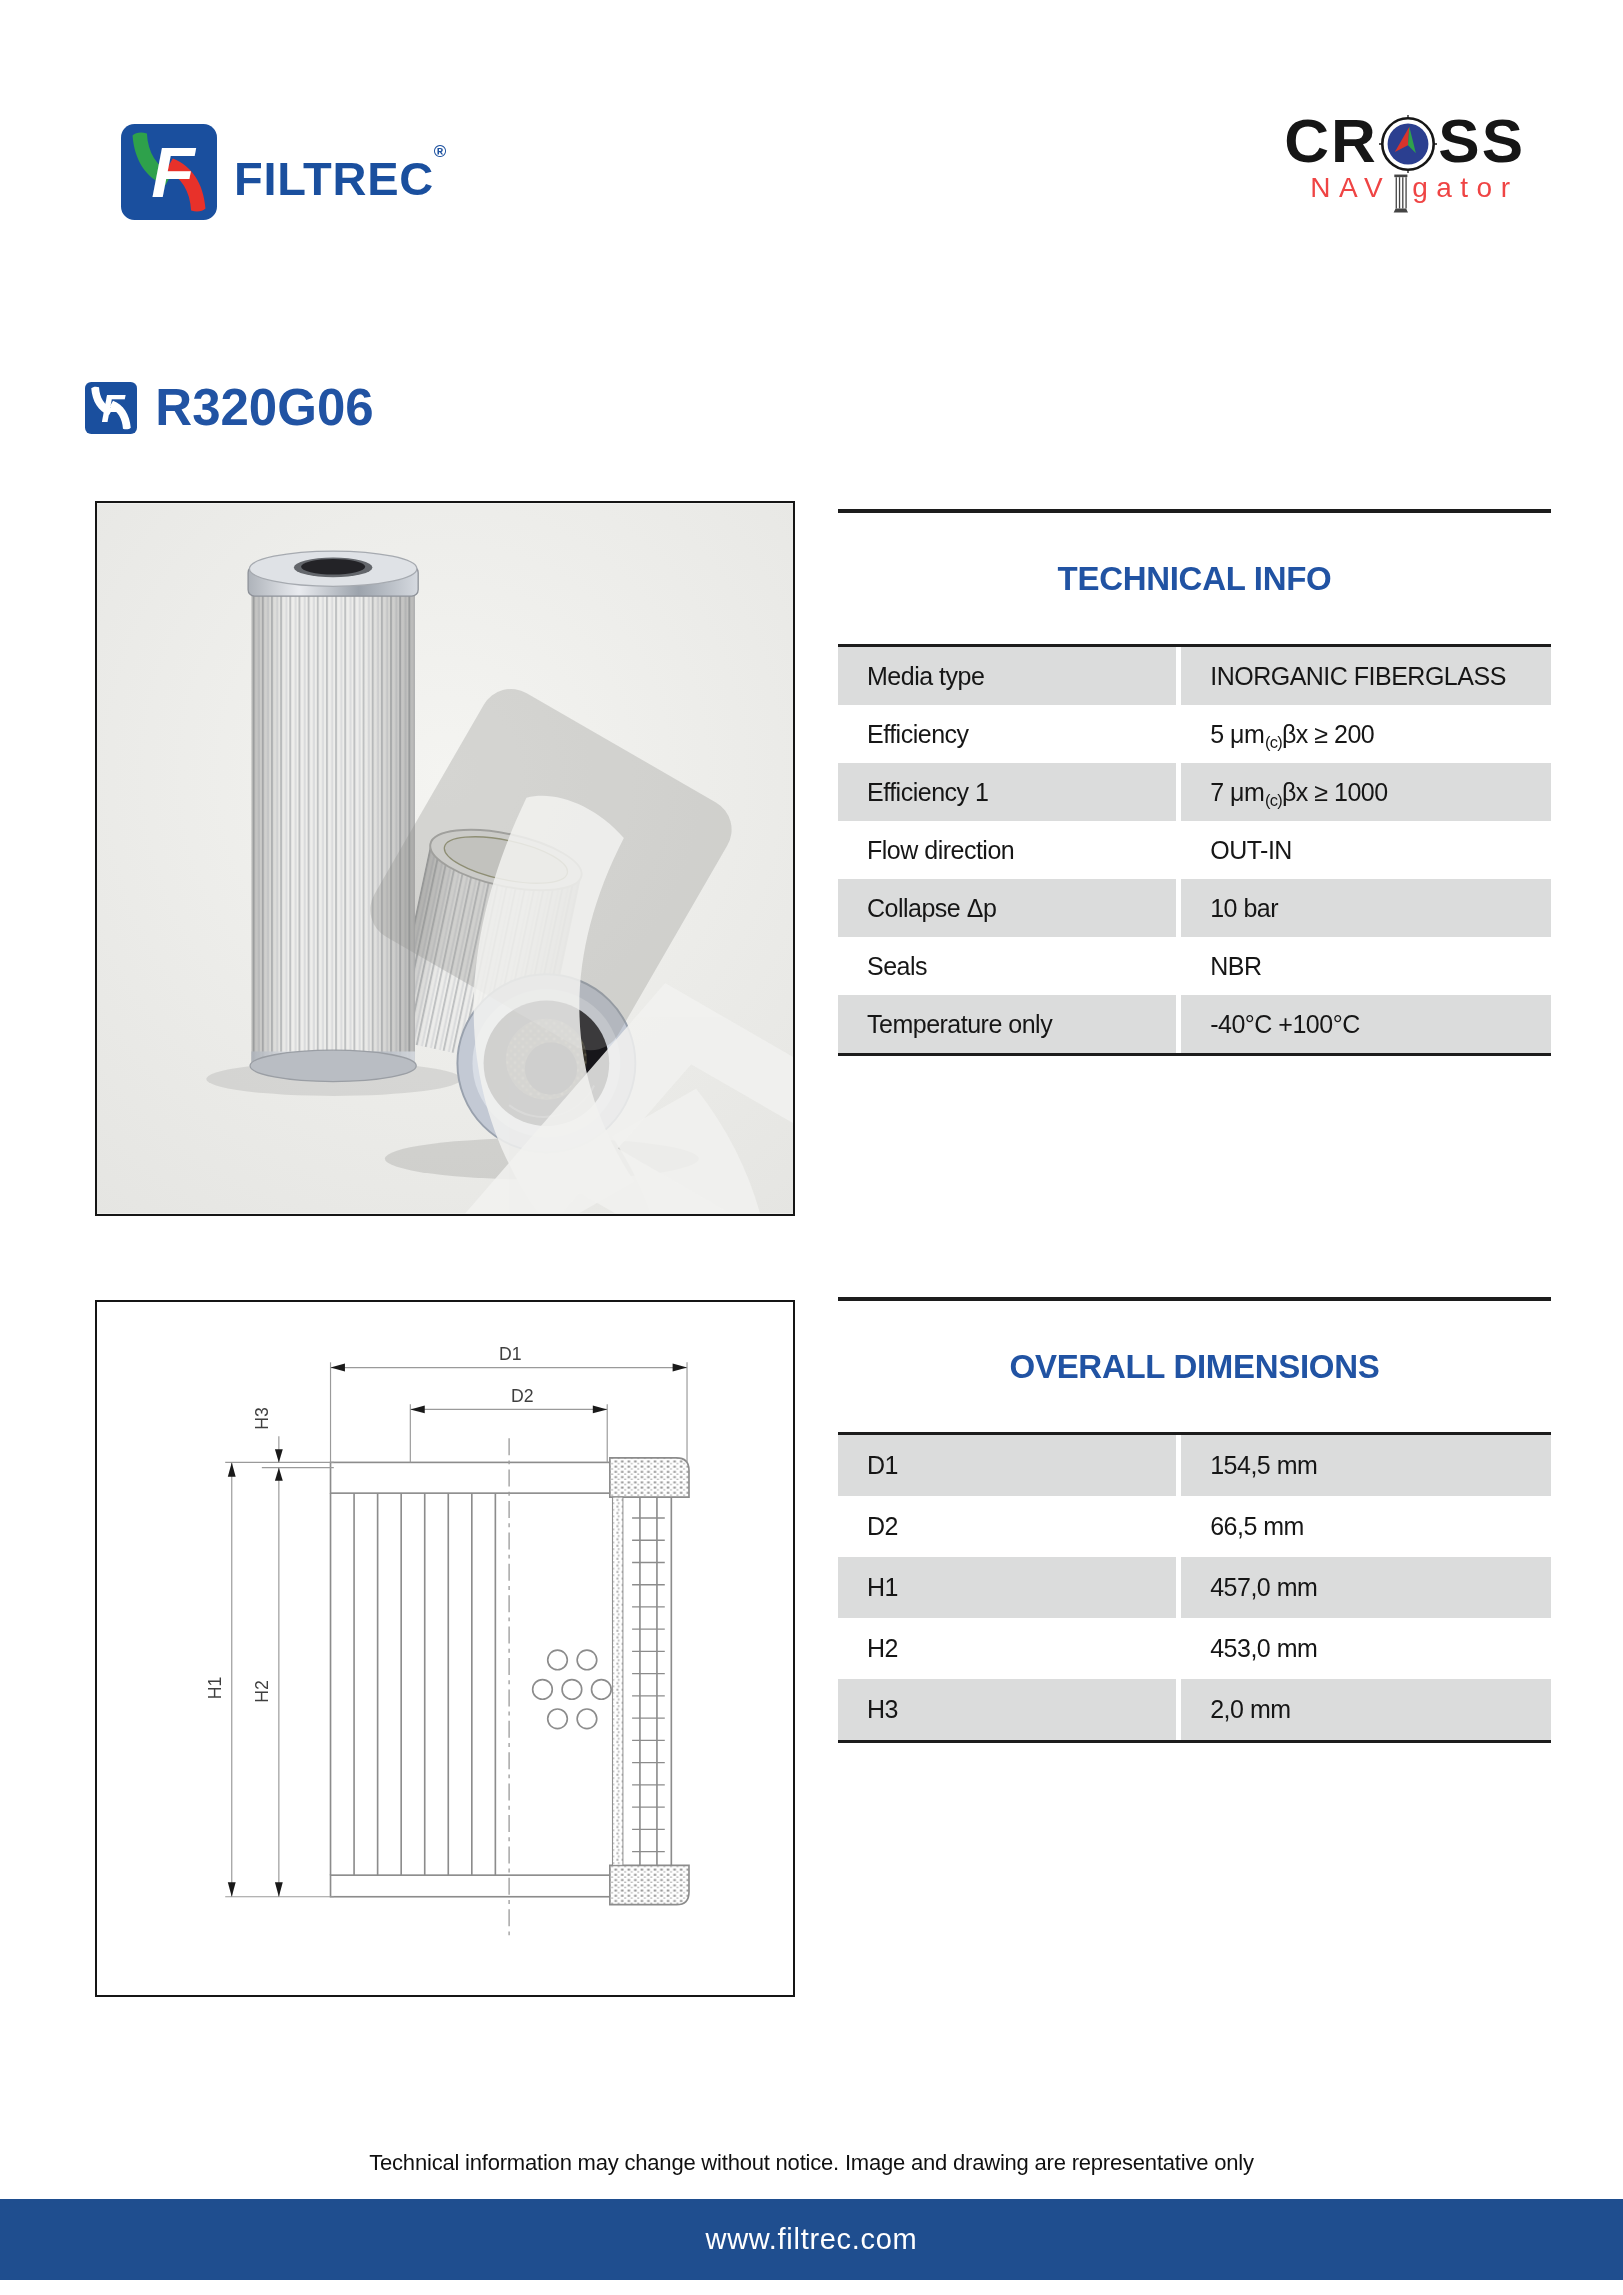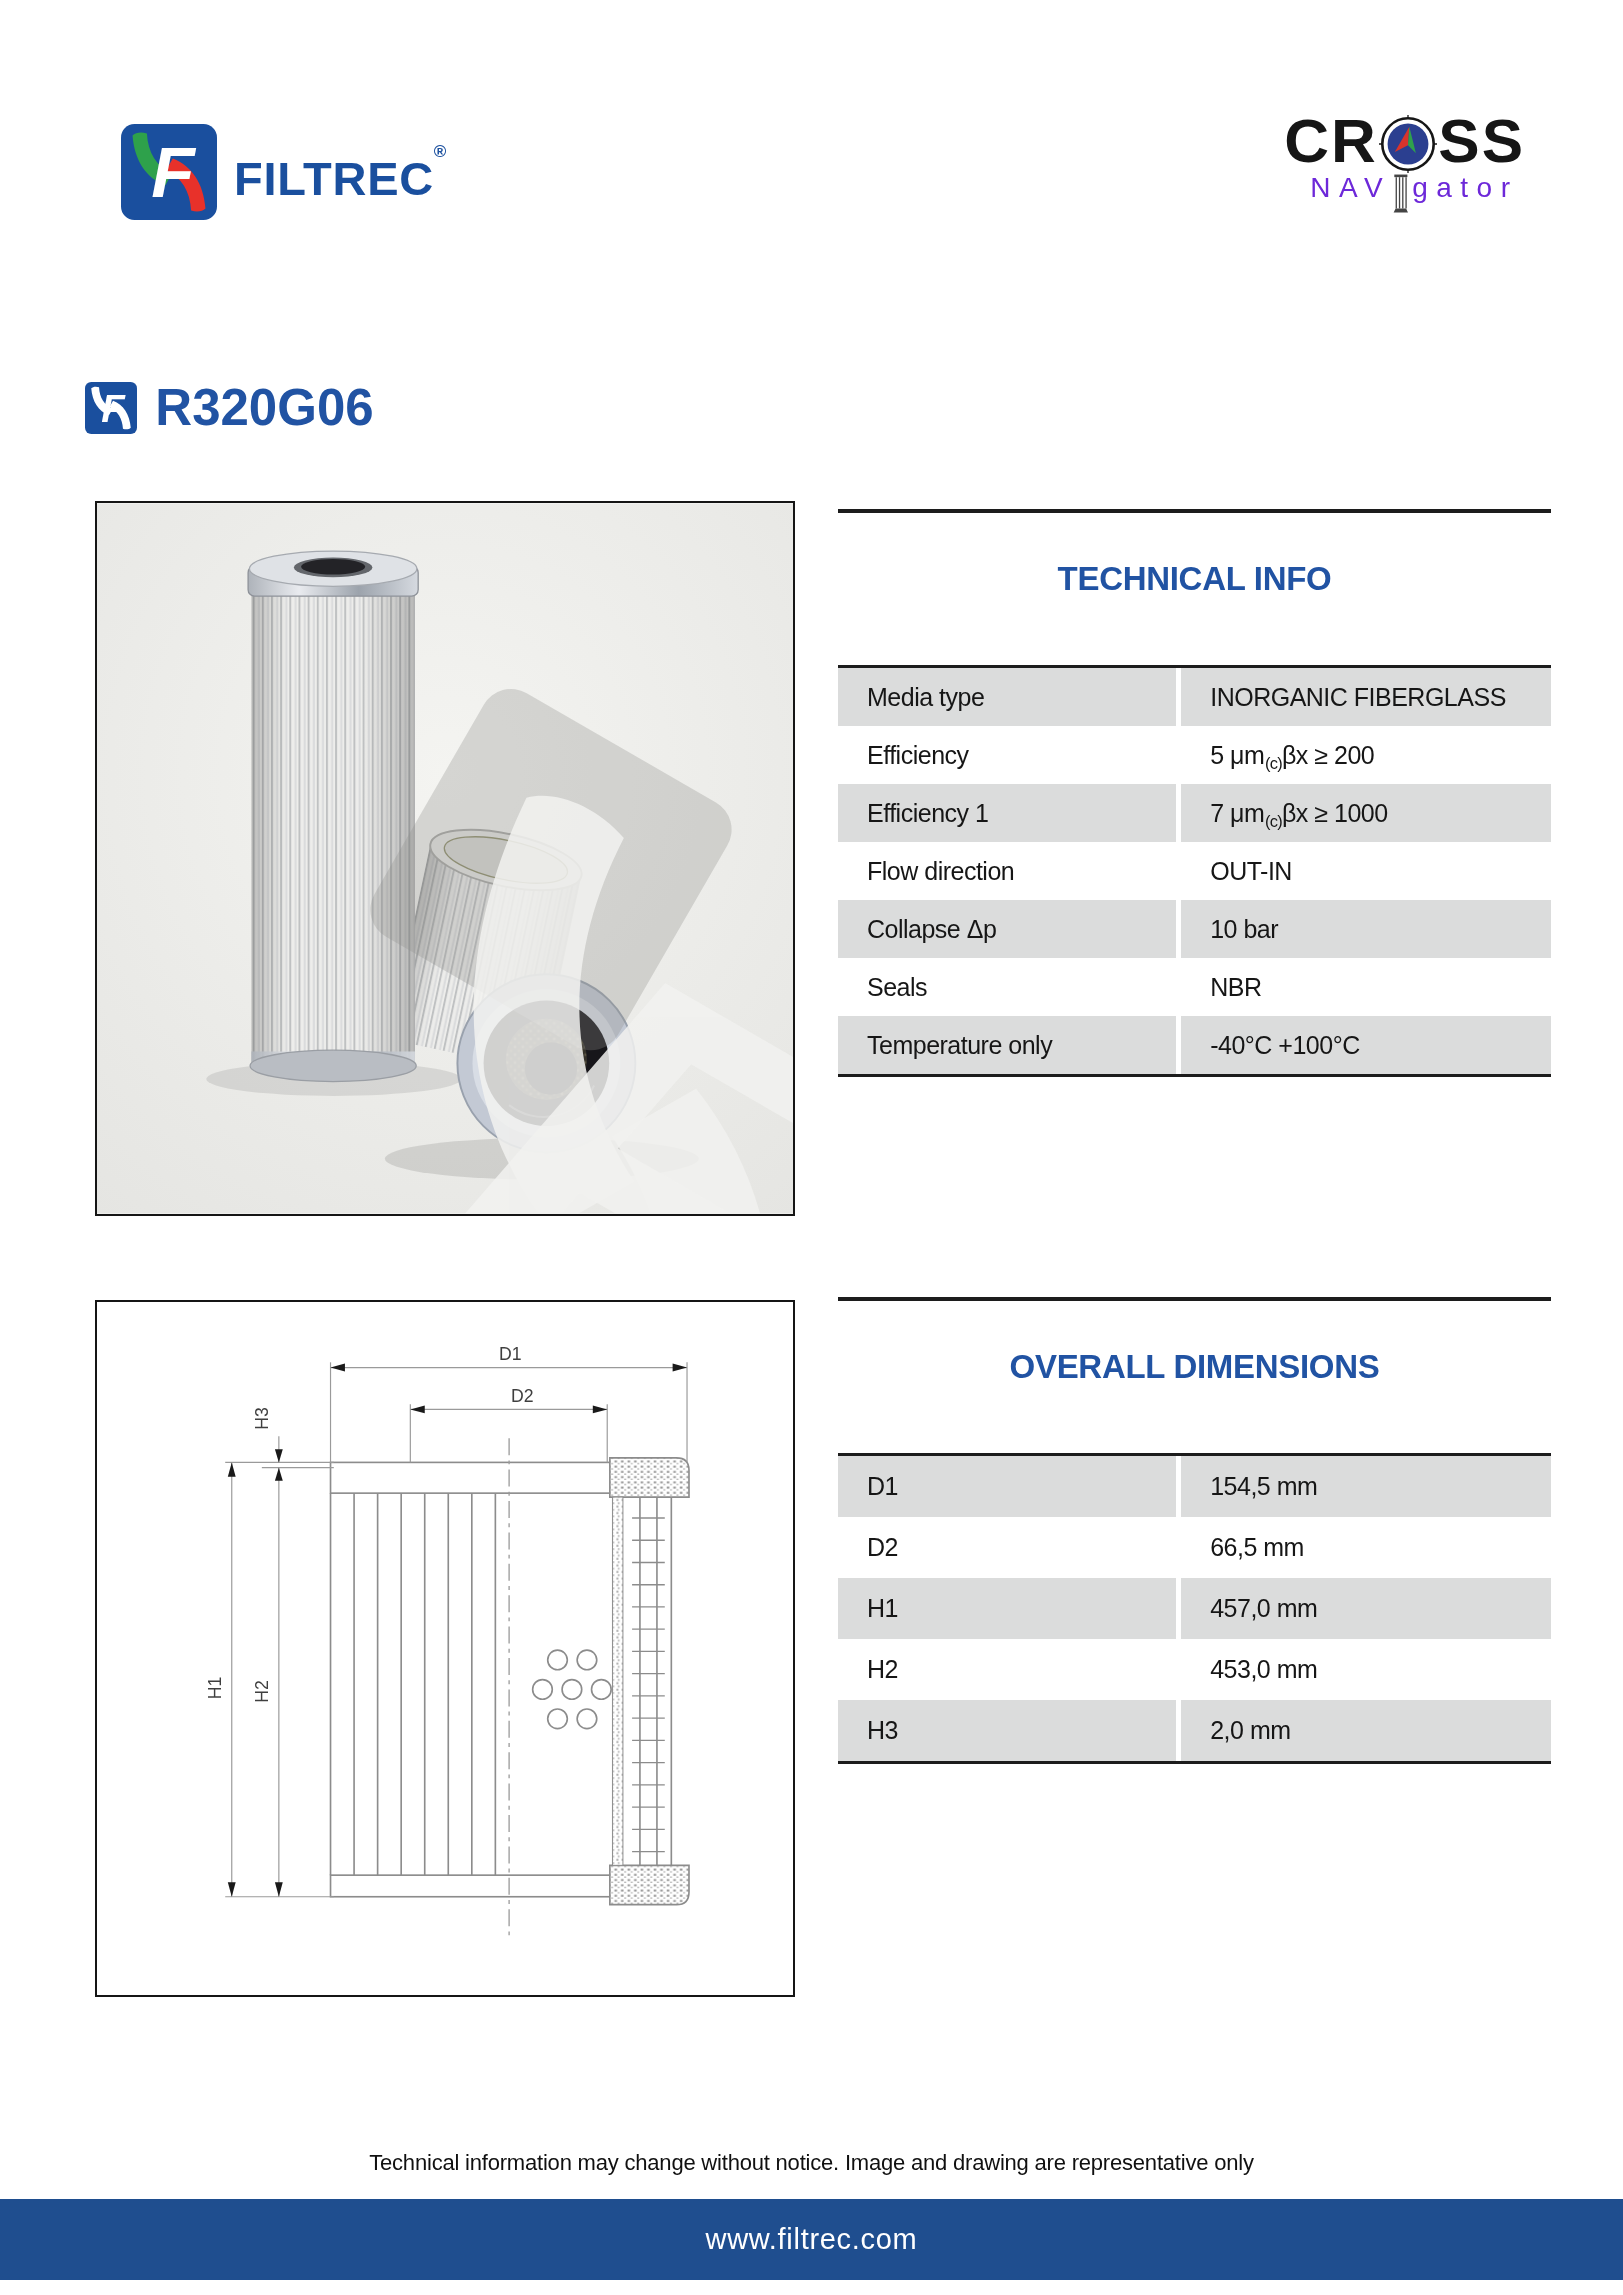--- a/index.html
+++ b/index.html
@@ -8,41 +8,41 @@
 
   
   .filtrec-logo{position:absolute;left:121px;top:124px;display:flex;align-items:center;gap:17px;}
   .filtrec-logo .mark{width:96px;height:96px;}
   .filtrec-word{font-size:47px;font-weight:bold;color:#1A4F9E;letter-spacing:0.7px;line-height:1;}
   .filtrec-word sup{font-size:17px;vertical-align:38px;font-weight:bold;}
 
   .cross-logo{position:absolute;right:98px;top:110px;width:308px;}
   .cross-line1{display:flex;align-items:center;justify-content:flex-end;font-size:62px;font-weight:bold;color:#161616;letter-spacing:2px;line-height:1;}
   .cross-line1 svg{margin:0 1.3px -5.2px 1.3px;}
-  .cross-line2{display:flex;align-items:center;justify-content:flex-end;font-size:28px;color:#6d28d9;letter-spacing:8.5px;margin-top:0px;padding-right:6.5px;}
+  .cross-line2{display:flex;align-items:center;justify-content:flex-end;font-size:28px;color:#ef4444;letter-spacing:8.5px;margin-top:0px;padding-right:6.5px;}
   .cross-line2 svg{margin:0 3.9px -10.5px 1.3px;}
 
   
   .product-title{position:absolute;left:85px;top:378px;display:flex;align-items:center;gap:18.3px;}
   .product-title .mark{width:52px;height:56px;}
   .product-code{font-size:51px;font-weight:bold;color:#2153A3;letter-spacing:0px;}
 
   
   .frame{position:absolute;border:2px solid #151515;box-sizing:border-box;background:#fff;}
   #photo-box{left:95px;top:501px;width:700px;height:715px;}
   #drawing-box{left:95px;top:1300px;width:700px;height:697px;}
   .frame svg{display:block;width:100%;height:100%;}
 
   
   .section{position:absolute;left:838px;width:713px;}
   #tech-section{top:509px;}
   #dims-section{top:1297px;}
   .section-rule{height:3.9px;background:#1c1c1c;}
   .section-title{text-align:center;font-size:33px;font-weight:bold;color:#2153A3;margin-top:48px;letter-spacing:-0.3px;line-height:1.1;}
-  .spec-table{margin-top:68px;border-top:3.3px solid #1c1c1c;border-bottom:3.3px solid #1c1c1c;}
+  .spec-table{margin-top:47px;border-top:3.3px solid #1c1c1c;border-bottom:3.3px solid #1c1c1c;}
   .spec-row{display:grid;grid-template-columns:338px 370px;column-gap:5.2px;}
   #tech-section .spec-row{height:58px;}
   #dims-section .spec-row{height:61px;}
   .spec-row > div{display:flex;align-items:center;padding-left:29px;font-size:25px;color:#161616;letter-spacing:-0.5px;box-sizing:border-box;}
   .spec-row.shaded > div{background:#DBDCDC;}
   .spec-row sub{font-size:16.4px;transform:translateY(7.9px);letter-spacing:-0.7px;margin-left:0.7px;}
 
   
   .disclaimer{position:absolute;left:0;top:2150px;width:1623px;text-align:center;font-size:22px;color:#101010;letter-spacing:-0.2px;}
   .footer-bar{position:absolute;left:0;top:2199px;width:1623px;height:81px;background:#1F4E8F;display:flex;align-items:center;justify-content:center;}

